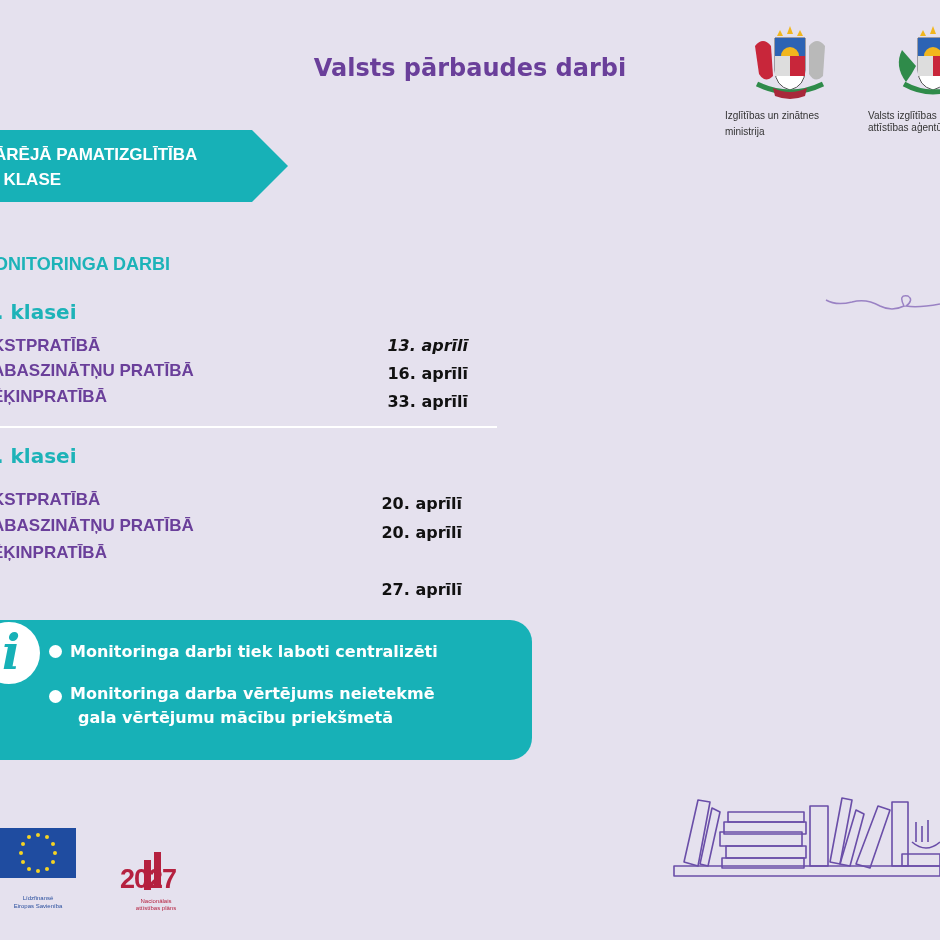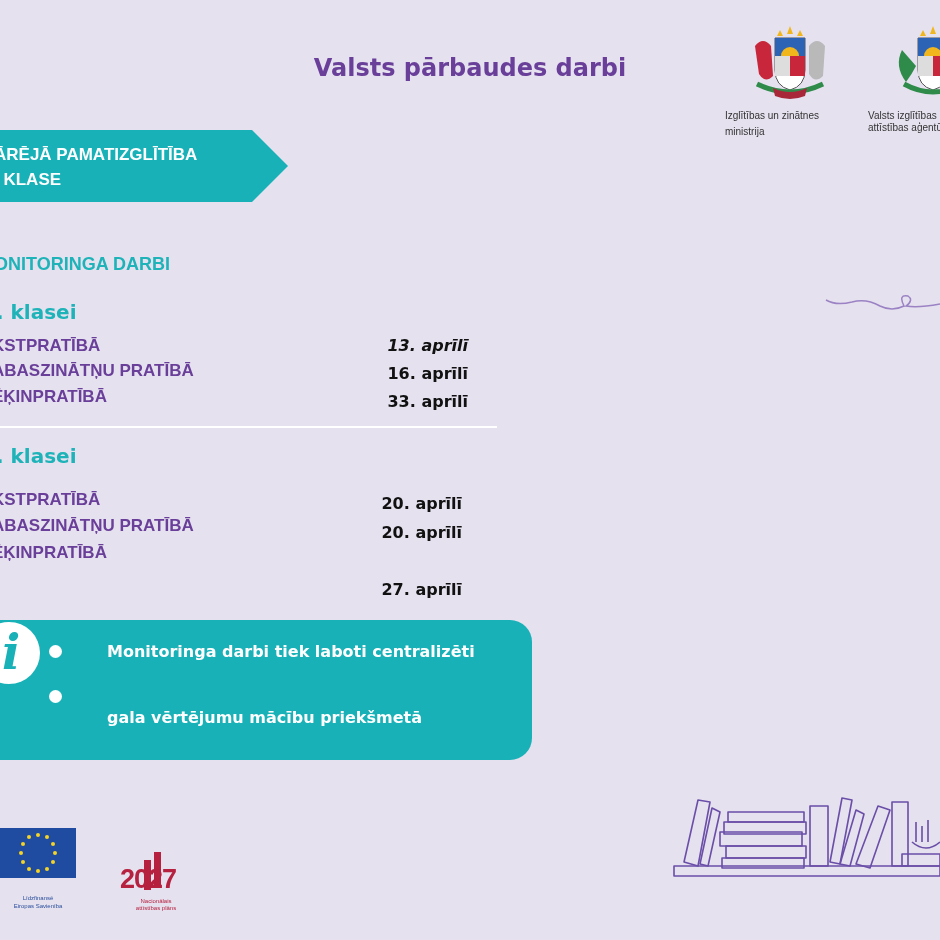--- a/index.html
+++ b/index.html
@@ -71,21 +71,20 @@
     .info-icon span {
       position: absolute; left: 24px; top: 2px; color: #17b1b7;
       font-family: "DejaVu Serif", serif; font-style: italic; font-weight: bold; font-size: 48px;
     }
     .bullet {
       position: absolute; width: 13px; height: 13px; border-radius: 50%; background: #ffffff;
     }
     .info-text {
       position: absolute; color: #ffffff; font-weight: bold; font-size: 16px; white-space: nowrap;
       line-height: 24px;
-      margin-left: 37px;
     }
 
     .eu-flag {
       position: absolute; left: 0; top: 828px; width: 76px; height: 50px; background: #1f4ca0;
     }
     .eu-label {
       position: absolute; left: -4px; top: 894px; width: 84px; text-align: center;
       font-size: 6px; line-height: 8px; color: #2a4f9e; font-family: "Liberation Sans", sans-serif;
     }
     .nap-logo { position: absolute; left: 118px; top: 826px; width: 72px; height: 92px; }
@@ -173,21 +172,22 @@
   <div class="subj" style="top:543px;">ĒĶINPRATĪBĀ</div>
   <div class="date" style="left:322px; top:580px;">27. aprīlī</div>
 
   <div class="info-box"></div>
   <div class="info-icon">
     <span>i</span>
   </div>
   <div class="bullet" style="left:49px; top:645px;"></div>
   <div class="info-text" style="left:70px; top:640px;">Monitoringa darbi tiek laboti centralizēti</div>
   <div class="bullet" style="left:49px; top:690px;"></div>
-  <div class="info-text" style="left:70px; top:706px;">gala vērtējumu mācību priekšmetā</div>
+  <div class="info-text" style="left:70px; top:682px; font-weight:bold;">Monitoringa darba vērtējums neietekmē</div>
+  <div class="info-text" style="left:78px; top:706px;">gala vērtējumu mācību priekšmetā</div>
 
   <div class="eu-flag">
     <svg width="76" height="50" viewBox="0 0 76 50">
       <g fill="#f5d423">
         <circle cx="29" cy="9" r="2"></circle>
           <circle cx="38" cy="7" r="2"></circle>
           <circle cx="47" cy="9" r="2"></circle>
         <circle cx="53" cy="16" r="2"></circle>
           <circle cx="55" cy="25" r="2"></circle>
           <circle cx="53" cy="34" r="2"></circle>

